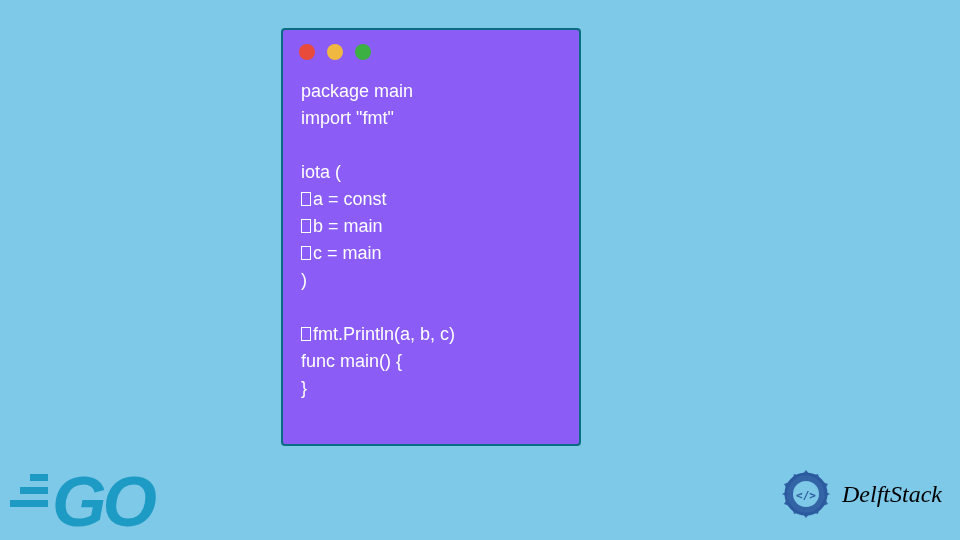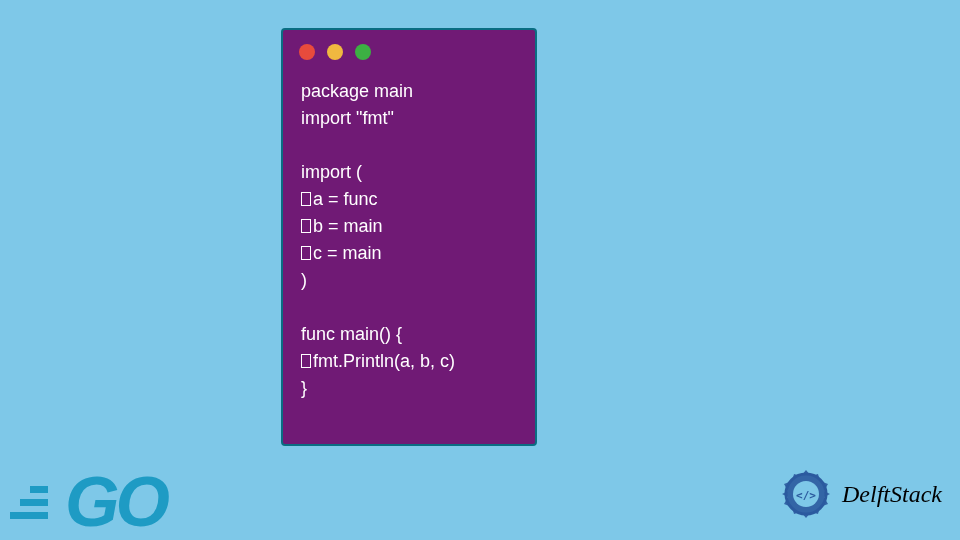--- a/index.html
+++ b/index.html
@@ -12,23 +12,23 @@
       height: 540px;
       background: #7ec8e8;
       position: relative;
       font-family: Arial, sans-serif;
       overflow: hidden;
     }
     .code-window {
       position: absolute;
       top: 28px;
       left: 281px;
-      width: 256px;
+      width: 300px;
       height: 418px;
-      background: #701a75;
+      background: #8b5cf6;
       border: 2px solid #0a6d82;
       border-radius: 4px;
     }
     .window-controls {
       display: flex;
       gap: 12px;
       padding: 14px 16px 8px 16px;
     }
     .dot {
       width: 16px;
@@ -49,22 +49,20 @@
       white-space: pre;
     }
     .blank-line {
       height: 27px;
     }
     .go-logo {
       position: absolute;
       left: 10px;
       bottom: 10px;
       display: flex;
-      align-items: center;
-      gap: 13px;
     }
     .go-lines {
       display: flex;
       flex-direction: column;
       gap: 6px;
       margin-right: 4px;
       align-items: flex-end;
     }
     .go-line {
       height: 7px;
@@ -118,28 +116,28 @@
 <div class="code-window">
   <div class="window-controls">
     <div class="dot dot-red"></div>
     <div class="dot dot-yellow"></div>
     <div class="dot dot-green"></div>
   </div>
   <div class="code-content">
     <div class="code-line">package main</div>
     <div class="code-line">import "fmt"</div>
     <div class="blank-line"></div>
-    <div class="code-line">import (</div>
-    <div class="code-line"><span class="indent-box"></span><span>a = func</span></div>
+    <div class="code-line">iota (</div>
+    <div class="code-line"><span class="indent-box"></span><span>a = const</span></div>
     <div class="code-line"><span class="indent-box"></span><span>b = main</span></div>
     <div class="code-line"><span class="indent-box"></span><span>c = main</span></div>
     <div class="code-line">)</div>
     <div class="blank-line"></div>
+    <div class="code-line"><span class="indent-box"></span><span>fmt.Println(a, b, c)</span></div>
     <div class="code-line">func main() {</div>
-    <div class="code-line"><span class="indent-box"></span><span>fmt.Println(a, b, c)</span></div>
     <div class="code-line">}</div>
   </div>
 </div>
 
 <div class="go-logo">
   <div class="go-lines">
     <div class="go-line go-line-1"></div>
     <div class="go-line go-line-2"></div>
     <div class="go-line go-line-3"></div>
   </div>

